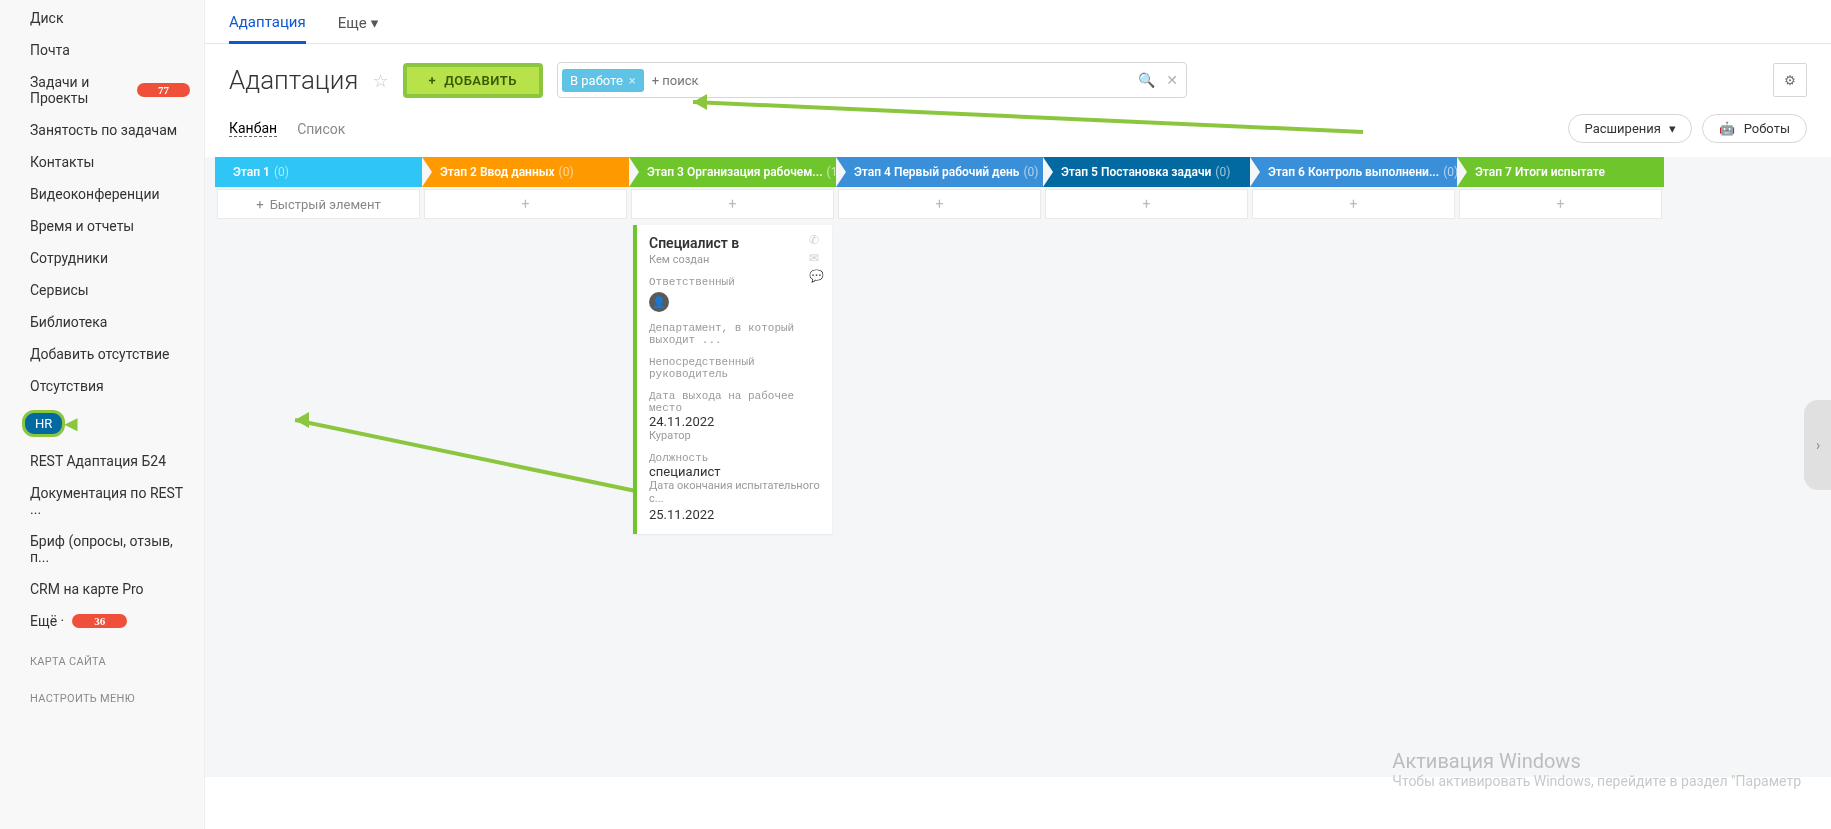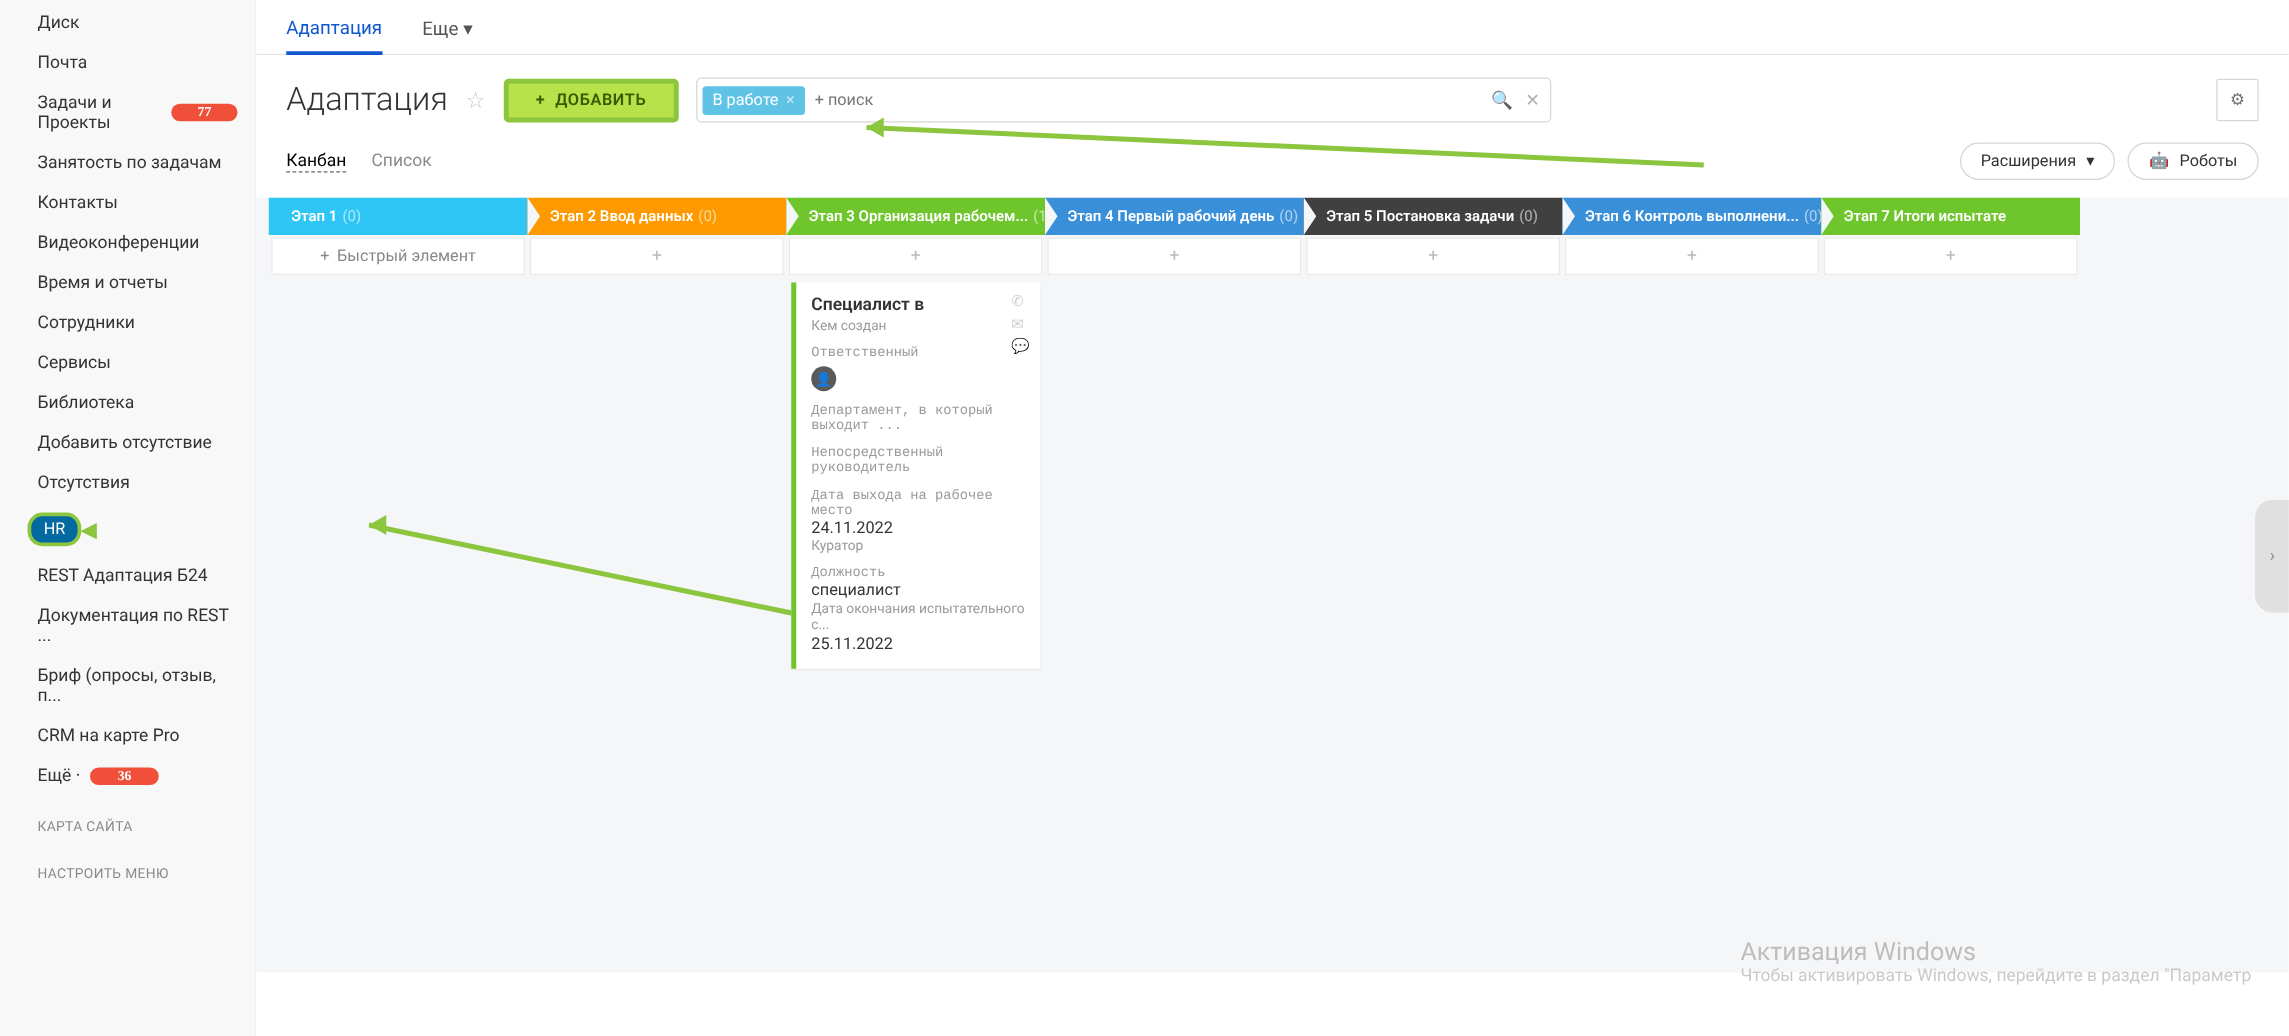--- a/index.html
+++ b/index.html
@@ -14,21 +14,21 @@
 .sidebar-footer { padding:18px 14px 6px 30px; color:#8a8a8a; font-size:11px; text-transform:uppercase; letter-spacing:.3px; }
 .main { flex:1; background:#fff; position:relative; }
 .tabs { display:flex; align-items:center; gap:32px; padding:0 24px; border-bottom:1px solid #e6e6e6; height:44px; }
 .tab { padding:12px 0 10px; color:#555; cursor:pointer; font-size:15px; }
 .tab.active { color:#1058d0; border-bottom:3px solid #1058d0; margin-bottom:-1px; font-weight:400; }
 .tab-more { display:flex; align-items:center; gap:4px; }
 .header-row { display:flex; align-items:center; gap:14px; padding:18px 24px 10px; }
 .page-title { font-size:26px; font-weight:300; color:#333; }
 .star-icon { color:#c9c9c9; font-size:18px; }
 .add-btn { display:flex; align-items:center; gap:8px; background:#b7e24a; border:4px solid #8cc63f; border-radius:4px; padding:6px 22px; color:#3a5a00; font-size:13px; font-weight:600; text-transform:uppercase; cursor:pointer; letter-spacing:.5px; }
-.search-wrap { display:flex; align-items:center; background:#fff; border:1px solid #d6d6d6; border-radius:4px; height:36px; width:684px; padding:0 8px 0 4px; }
+.search-wrap { display:flex; align-items:center; background:#fff; border:1px solid #d6d6d6; border-radius:4px; height:36px; width:630px; padding:0 8px 0 4px; }
 .filter-chip { background:#5fc3e6; color:#fff; padding:4px 8px; border-radius:3px; font-size:13px; display:flex; align-items:center; gap:6px; }
 .filter-chip .x { color:#cfeaf5; cursor:pointer; }
 .search-input { border:none; outline:none; flex:1; padding:6px 8px; font-size:13px; color:#888; background:transparent; }
 .search-icons { display:flex; gap:10px; color:#b0b0b0; }
 .gear-btn { margin-left:auto; width:34px; height:34px; border:1px solid #d6d6d6; background:#fff; display:flex; align-items:center; justify-content:center; color:#707070; cursor:pointer; border-radius:2px; }
 .view-row { display:flex; align-items:center; padding:6px 24px 14px; gap:20px; }
 .view-tab { color:#8a8a8a; cursor:pointer; font-size:14px; }
 .view-tab.active { color:#000000; border-bottom:1px dashed #666; }
 .right-buttons { margin-left:auto; display:flex; gap:10px; }
 .pill-btn { border:1px solid #d6d6d6; background:#fff; border-radius:18px; padding:6px 16px; font-size:13px; color:#333; display:flex; align-items:center; gap:8px; cursor:pointer; }
@@ -36,21 +36,21 @@
 .col { width:207px; flex-shrink:0; margin-right:0; }
 .col-head { position:relative; height:30px; color:#fff; font-size:12px; font-weight:600; display:flex; align-items:center; padding:0 10px 0 18px; white-space:nowrap; overflow:hidden; }
 .col-head .count { color:rgba(255,255,255,.6); margin-left:4px; font-weight:400; }
 .col-head::after { content:""; position:absolute; right:-10px; top:0; border-top:15px solid transparent; border-bottom:15px solid transparent; border-left:10px solid currentColor; z-index:2; }
 .col-head::before { content:""; position:absolute; left:0; top:0; border-top:15px solid transparent; border-bottom:15px solid transparent; border-left:10px solid #f5f6f7; z-index:1; }
 .col:first-child .col-head::before { display:none; }
 .stage-1 { background:#2fc6f6; color:#2fc6f6; }
 .stage-2 { background:#ff9900; color:#ff9900; }
 .stage-3 { background:#6ec52c; color:#6ec52c; }
 .stage-4 { background:#3a8fd9; color:#3a8fd9; }
-.stage-5 { background:#404040; color:#3a8fd9; }
+.stage-5 { background:#0369a1; color:#3a8fd9; }
 .stage-6 { background:#3a8fd9; color:#3a8fd9; }
 .stage-7 { background:#6ec52c; color:#6ec52c; }
 .col-head span { color:#fff; }
 .quick-add { background:#fff; border:1px solid #e9e9e9; margin:2px 2px 0 2px; height:30px; display:flex; align-items:center; justify-content:center; color:#888; font-size:13px; gap:6px; cursor:pointer; }
 .plus-row { height:30px; display:flex; align-items:center; justify-content:center; color:#bababa; cursor:pointer; background:#fff; border:1px solid #e9e9e9; margin:2px 2px 0 2px; }
 .card { background:#fff; border-left:4px solid #6ec52c; margin:6px 4px; padding:10px 10px 12px 12px; font-size:12px; color:#333; box-shadow:0 1px 2px rgba(0,0,0,.06); position:relative; }
 .card-title { font-weight:600; font-size:14px; margin-bottom:2px; }
 .card-sub { color:#9a9a9a; font-size:11px; margin-bottom:2px; }
 .card-icons { position:absolute; right:8px; top:8px; display:flex; flex-direction:column; gap:4px; color:#cfcfcf; }
 .card-label { color:#9a9a9a; font-size:11px; margin-top:10px;font-family:Liberation Mono, monospace; }

